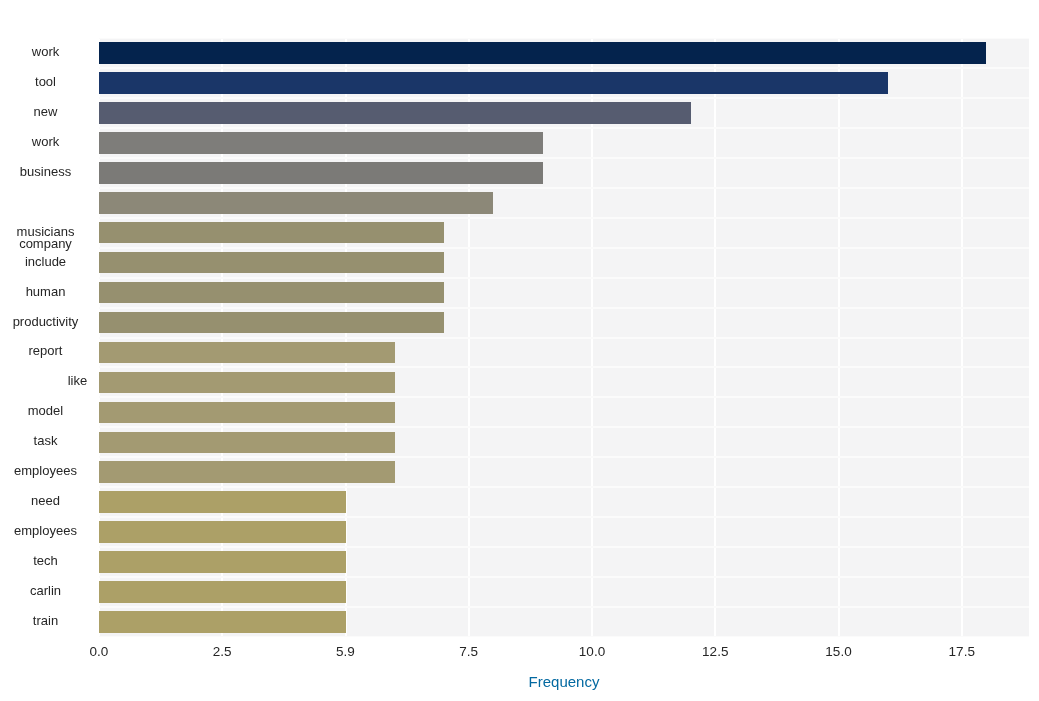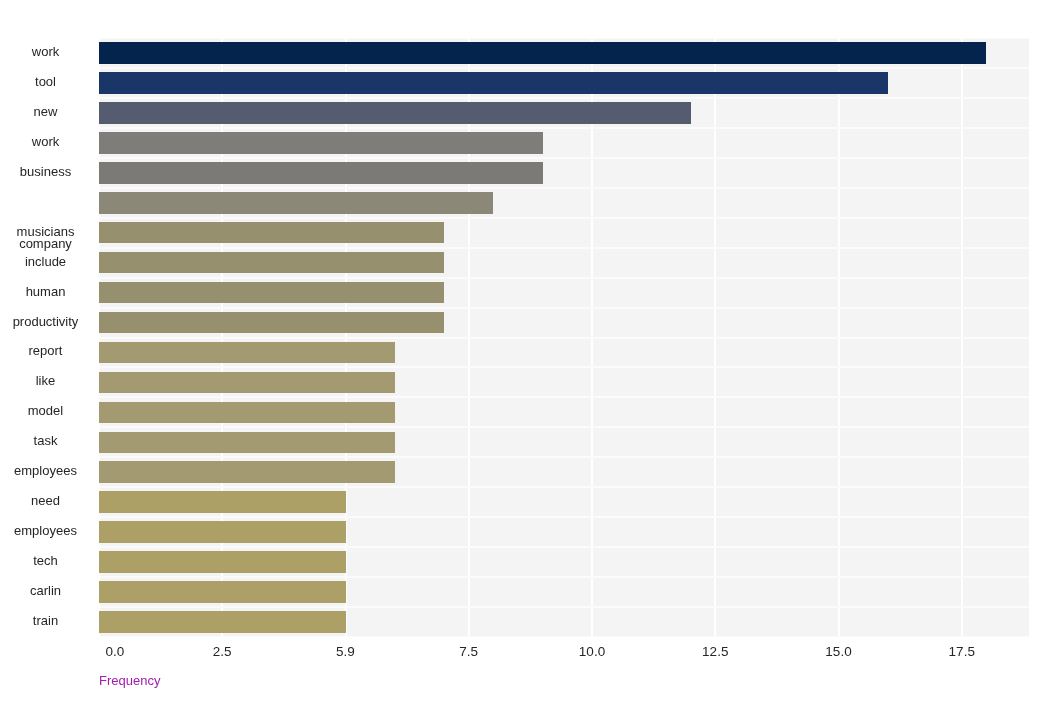--- a/index.html
+++ b/index.html
@@ -95,23 +95,23 @@
     text-align: center;
     width: 60px;
     white-space: nowrap;
   }
 
   #xlabel {
     position: absolute;
     left: 99px;
     top: 673px;
     width: 930px;
-    text-align: left;
-    font-size: 13px;
-    color: #a21caf;
+    text-align: center;
+    font-size: 15px;
+    color: #0369a1;
   }
 </style>
 </head>
 <body>
 
 <div id="figure">
 
 
   <div id="plot-area">
     <div id="gridlines-v">
@@ -216,32 +216,32 @@
       <div class="ytick" style="left: 0px; width: 91px; top: 73.925px;">tool</div>
       <div class="ytick" style="left: 0px; width: 91px; top: 103.875px;">new</div>
       <div class="ytick" style="left: 0px; width: 91px; top: 133.825px;">work</div>
       <div class="ytick" style="left: 0px; width: 91px; top: 163.775px;">business</div>
       <div class="ytick" style="left: 0px; width: 91px; top: 193.725px; margin-top: 42px;">company</div>
       <div class="ytick" style="left: 0px; width: 91px; top: 223.675px;">musicians</div>
       <div class="ytick" style="left: 0px; width: 91px; top: 253.625px;">include</div>
       <div class="ytick" style="left: 0px; width: 91px; top: 283.575px;">human</div>
       <div class="ytick" style="left: 0px; width: 91px; top: 313.525px;">productivity</div>
       <div class="ytick" style="left: 0px; width: 91px; top: 343.475px;">report</div>
-      <div class="ytick" style="left: 0px; width: 91px; top: 373.425px;">like</div>
+      <div class="ytick" style="left: 0px; width: 91px; top: 373.425px; padding-left: 32px;">like</div>
       <div class="ytick" style="left: 0px; width: 91px; top: 403.375px;">model</div>
       <div class="ytick" style="left: 0px; width: 91px; top: 433.325px;">task</div>
       <div class="ytick" style="left: 0px; width: 91px; top: 463.275px;">employees</div>
       <div class="ytick" style="left: 0px; width: 91px; top: 493.225px;">need</div>
       <div class="ytick" style="left: 0px; width: 91px; top: 523.175px;">employees</div>
       <div class="ytick" style="left: 0px; width: 91px; top: 553.125px;">tech</div>
       <div class="ytick" style="left: 0px; width: 91px; top: 583.075px;">carlin</div>
       <div class="ytick" style="left: 0px; width: 91px; top: 613.025px;">train</div>
     </div>
   <div id="xlabels">
-      <div class="xtick" style="left: 85px;">0.0</div>
+      <div class="xtick" style="left: 69px;">0.0</div>
       <div class="xtick" style="left: 192.25px;">2.5</div>
       <div class="xtick" style="left: 315.5px;">5.9</div>
       <div class="xtick" style="left: 438.75px;">7.5</div>
       <div class="xtick" style="left: 562px;">10.0</div>
       <div class="xtick" style="left: 685.25px;">12.5</div>
       <div class="xtick" style="left: 808.5px;">15.0</div>
       <div class="xtick" style="left: 931.75px;">17.5</div>
     </div>
 
   <div id="xlabel">Frequency</div>

